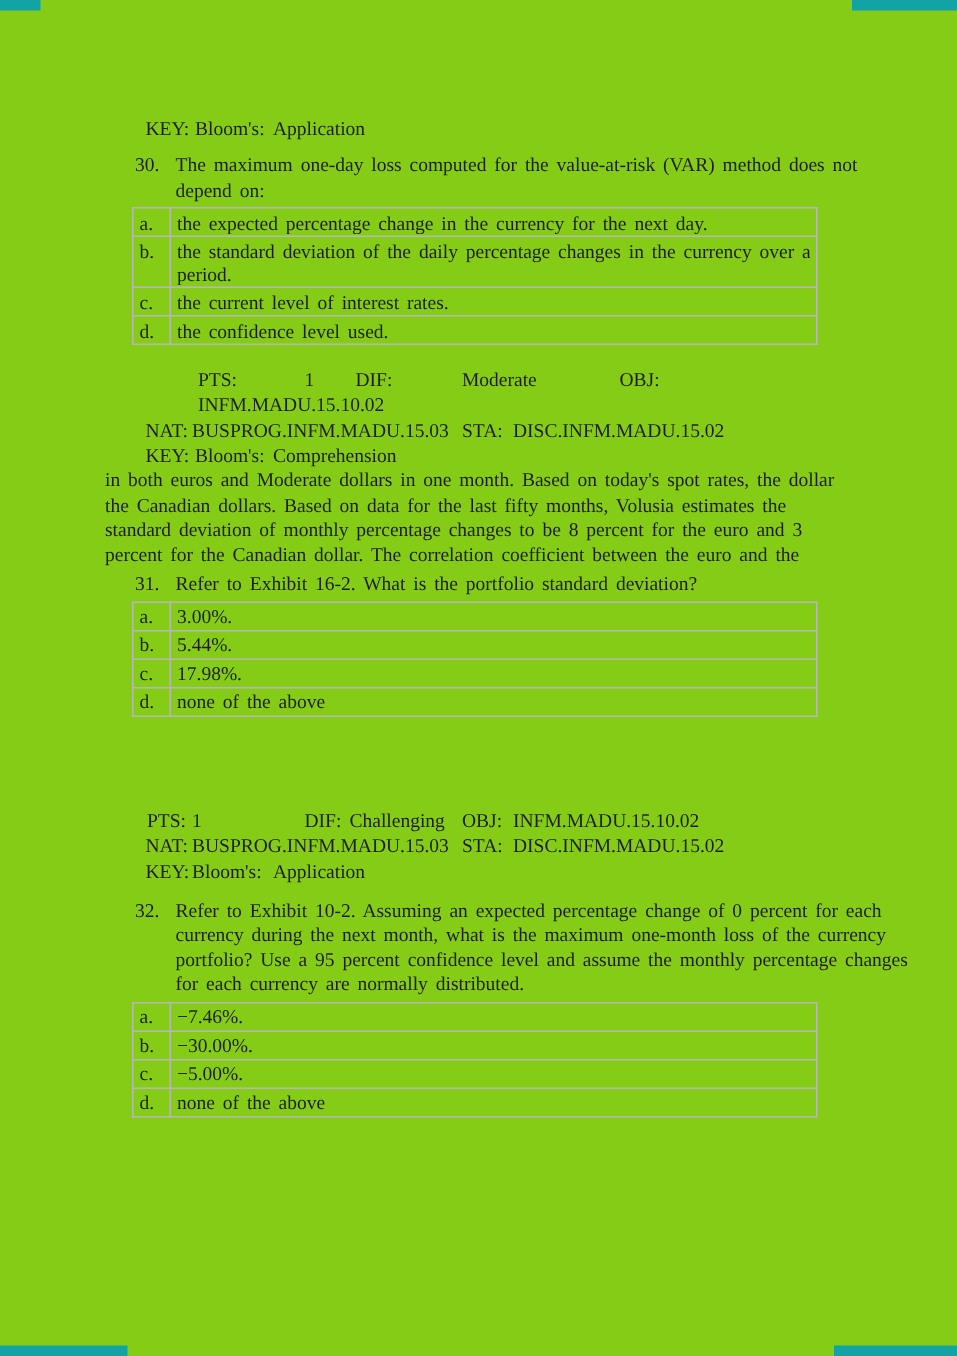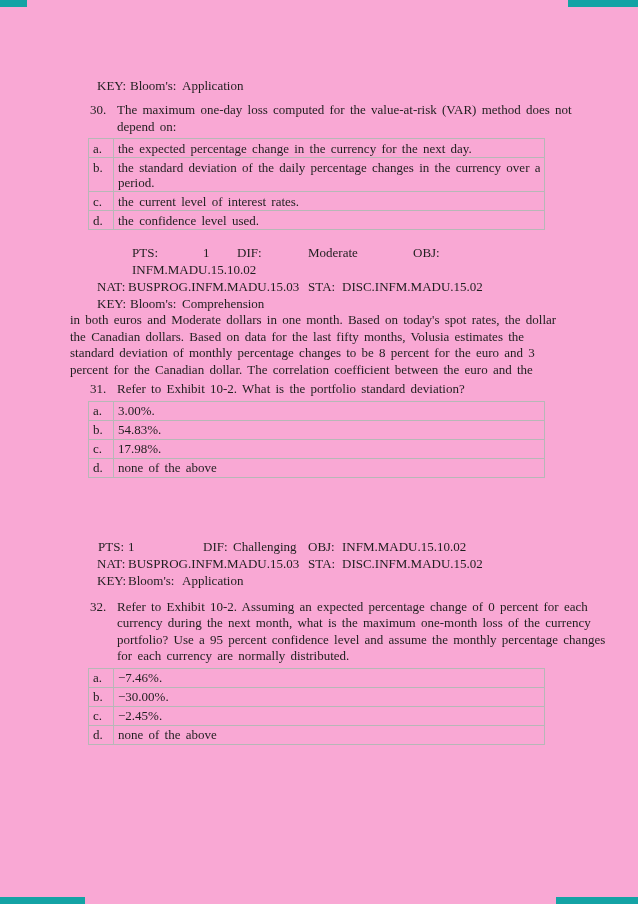--- a/index.html
+++ b/index.html
@@ -1,17 +1,17 @@
 <!DOCTYPE html>
 <html style="--accent: #14a3a5;"><head>
 <meta charset="utf-8">
 <style>
   html,body{margin:0;padding:0;background:#ffffff;}
   .page{
-    position:relative;width:638px;height:904px;background:#f9a8d4;overflow:hidden;
+    position:relative;width:638px;height:904px;background:#84cc16;overflow:hidden;
     font-family:"Liberation Serif","DejaVu Serif",serif;
     font-size:13px;color:#1f1f1f;
   }
   .bar{position:absolute;height:7px;background:var(--accent,#14a3a5);}
   .bar-tl{left:0;top:0;width:27px;}
   .bar-tr{right:0;top:0;width:70px;}
   .bar-bl{left:0;bottom:0;width:85px;}
   .bar-br{right:0;bottom:0;width:82px;}
   .content{position:absolute;left:70px;top:77px;width:510px;}
   .text-line{line-height:16.5px;word-spacing:2px;white-space:nowrap;}
@@ -121,35 +121,35 @@
     <div id="exhibit-body">
         <div class="text-line">in both euros and Moderate dollars in one month. Based on today's spot rates, the dollar</div>
         <div class="text-line">the Canadian dollars. Based on data for the last fifty months, Volusia estimates the</div>
         <div class="text-line">standard deviation of monthly percentage changes to be 8 percent for the euro and 3</div>
         <div class="text-line">percent for the Canadian dollar. The correlation coefficient between the euro and the</div>
       </div>
 
     <div class="question" id="q31">
       <span class="q-number">31.</span>
       <div id="q31-stem">
-          <div class="text-line">Refer to Exhibit 10-2. What is the portfolio standard deviation?</div>
+          <div class="text-line">Refer to Exhibit 16-2. What is the portfolio standard deviation?</div>
         </div>
     </div>
     <table class="opt-table">
       <tbody id="q31-options">
           <tr>
             <td class="letter">a.</td>
             <td class="text">
               <div class="opt-line">3.00%.</div>
             </td>
           </tr>
           <tr>
             <td class="letter">b.</td>
             <td class="text">
-              <div class="opt-line">54.83%.</div>
+              <div class="opt-line">5.44%.</div>
             </td>
           </tr>
           <tr>
             <td class="letter">c.</td>
             <td class="text">
               <div class="opt-line">17.98%.</div>
             </td>
           </tr>
           <tr>
             <td class="letter">d.</td>
@@ -201,21 +201,21 @@
           </tr>
           <tr>
             <td class="letter">b.</td>
             <td class="text">
               <div class="opt-line">−30.00%.</div>
             </td>
           </tr>
           <tr>
             <td class="letter">c.</td>
             <td class="text">
-              <div class="opt-line">−2.45%.</div>
+              <div class="opt-line">−5.00%.</div>
             </td>
           </tr>
           <tr>
             <td class="letter">d.</td>
             <td class="text">
               <div class="opt-line">none of the above</div>
             </td>
           </tr>
         </tbody>
     </table>

